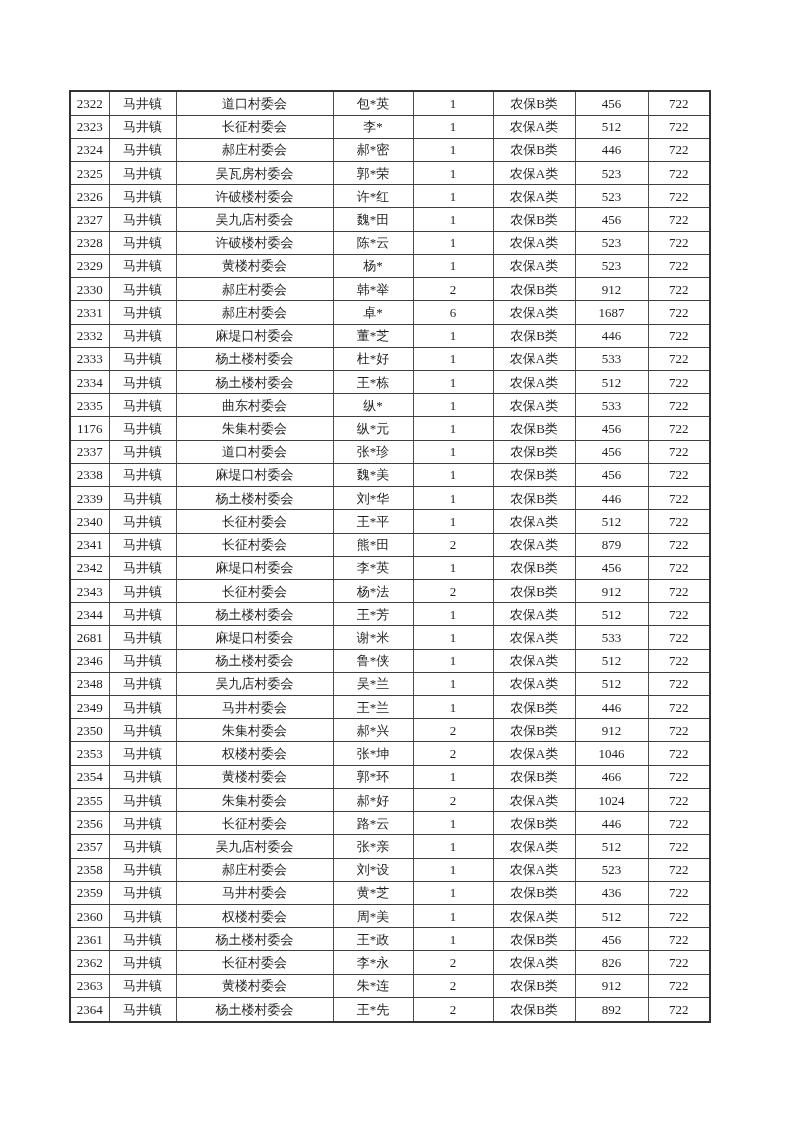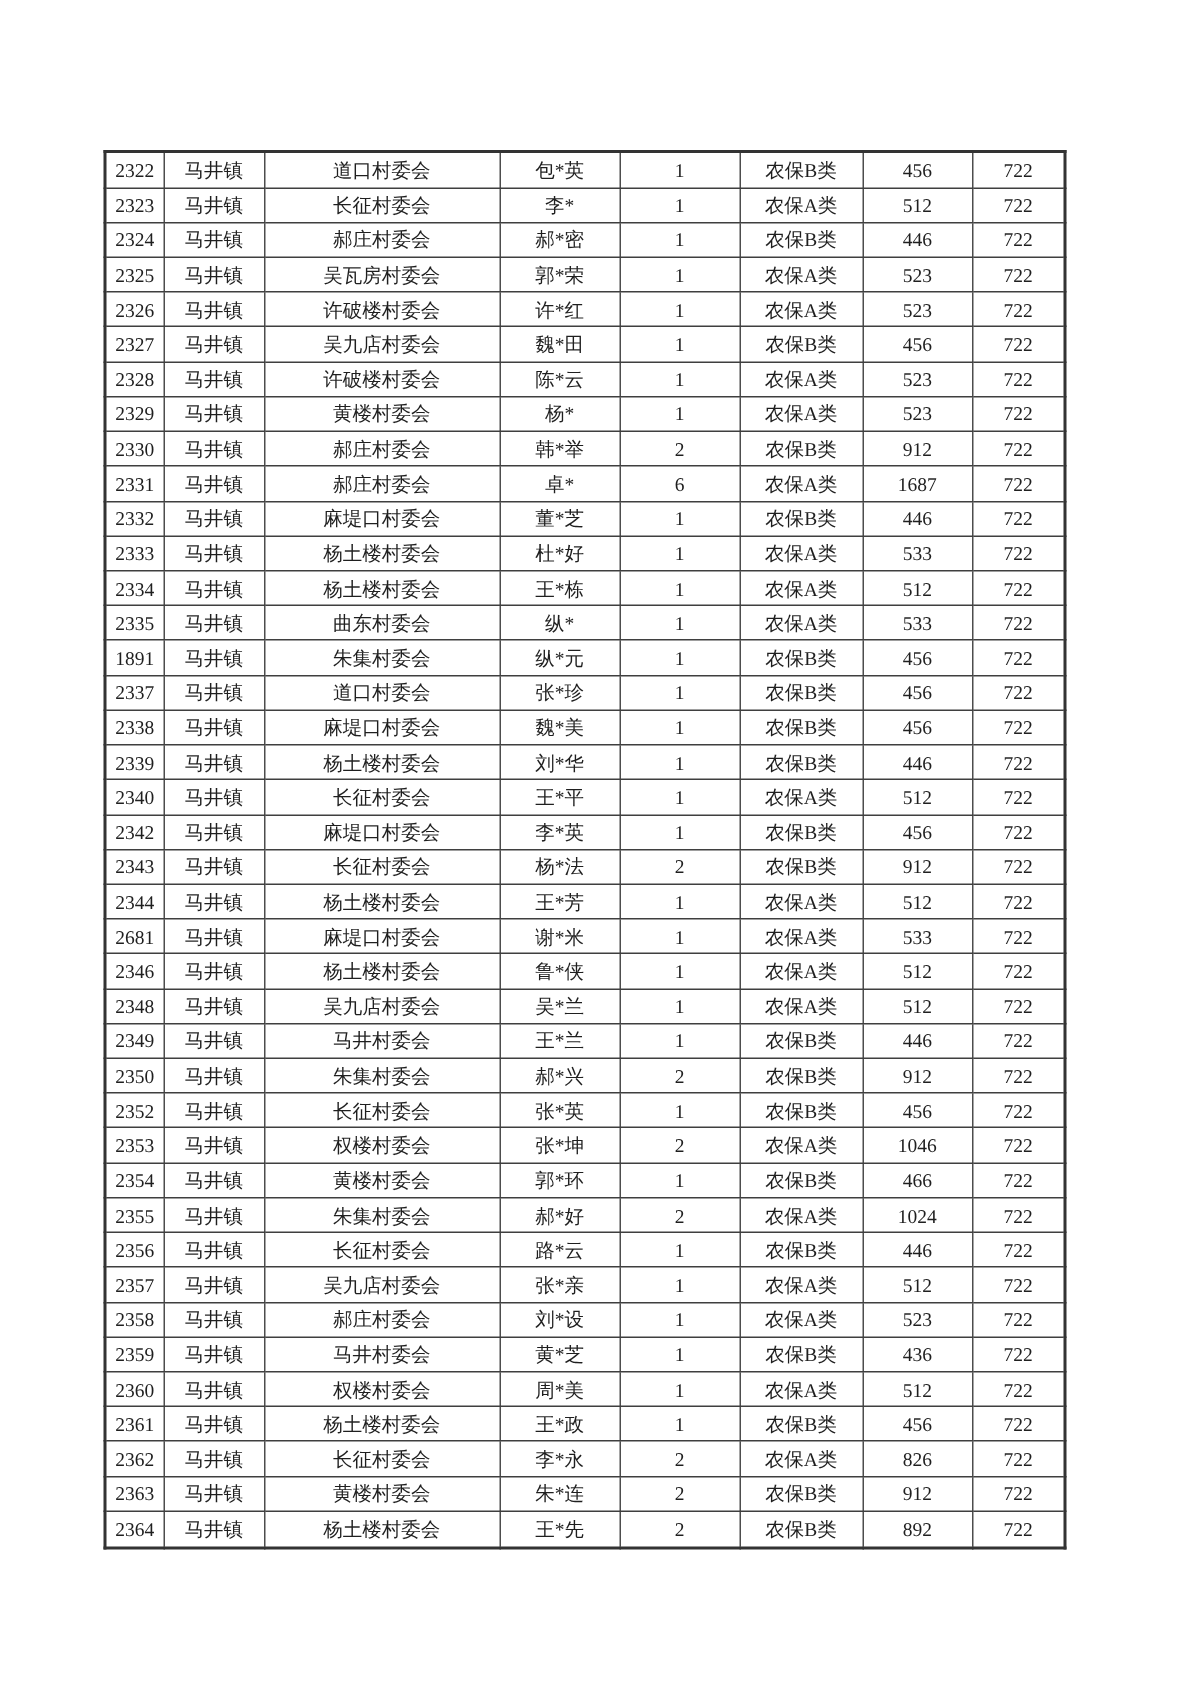--- a/index.html
+++ b/index.html
@@ -11,21 +11,21 @@
     position: relative;
     width: 793px;
     height: 1122px;
     background: var(--page-bg, #ffffff);
     overflow: hidden;
     font-family: "Liberation Serif", "DejaVu Serif", serif;
   }
   table.roster {
     position: absolute;
     left: 69px;
-    top: 100px;
+    top: 90px;
     width: 640px;
     height: 933px;
     border-collapse: collapse;
     table-layout: fixed;
     border: 2px solid var(--outer-border, #333333);
     padding-left: 12px;
   }
   table.roster td {
     border-left: 1px solid var(--cell-border, #4d4d4d);
     border-right: 1px solid var(--cell-border, #4d4d4d);
@@ -191,21 +191,21 @@
           <td>2335</td>
           <td>马井镇</td>
           <td>曲东村委会</td>
           <td>纵*</td>
           <td>1</td>
           <td>农保A类</td>
           <td>533</td>
           <td>722</td>
         </tr>
         <tr>
-          <td>1891</td>
+          <td>1176</td>
           <td>马井镇</td>
           <td>朱集村委会</td>
           <td>纵*元</td>
           <td>1</td>
           <td>农保B类</td>
           <td>456</td>
           <td>722</td>
         </tr>
         <tr>
           <td>2337</td>
@@ -241,20 +241,30 @@
           <td>2340</td>
           <td>马井镇</td>
           <td>长征村委会</td>
           <td>王*平</td>
           <td>1</td>
           <td>农保A类</td>
           <td>512</td>
           <td>722</td>
         </tr>
         <tr>
+          <td>2341</td>
+          <td>马井镇</td>
+          <td>长征村委会</td>
+          <td>熊*田</td>
+          <td>2</td>
+          <td>农保A类</td>
+          <td>879</td>
+          <td>722</td>
+        </tr>
+        <tr>
           <td>2342</td>
           <td>马井镇</td>
           <td>麻堤口村委会</td>
           <td>李*英</td>
           <td>1</td>
           <td>农保B类</td>
           <td>456</td>
           <td>722</td>
         </tr>
         <tr>
@@ -318,30 +328,20 @@
           <td>722</td>
         </tr>
         <tr>
           <td>2350</td>
           <td>马井镇</td>
           <td>朱集村委会</td>
           <td>郝*兴</td>
           <td>2</td>
           <td>农保B类</td>
           <td>912</td>
-          <td>722</td>
-        </tr>
-        <tr>
-          <td>2352</td>
-          <td>马井镇</td>
-          <td>长征村委会</td>
-          <td>张*英</td>
-          <td>1</td>
-          <td>农保B类</td>
-          <td>456</td>
           <td>722</td>
         </tr>
         <tr>
           <td>2353</td>
           <td>马井镇</td>
           <td>权楼村委会</td>
           <td>张*坤</td>
           <td>2</td>
           <td>农保A类</td>
           <td>1046</td>

